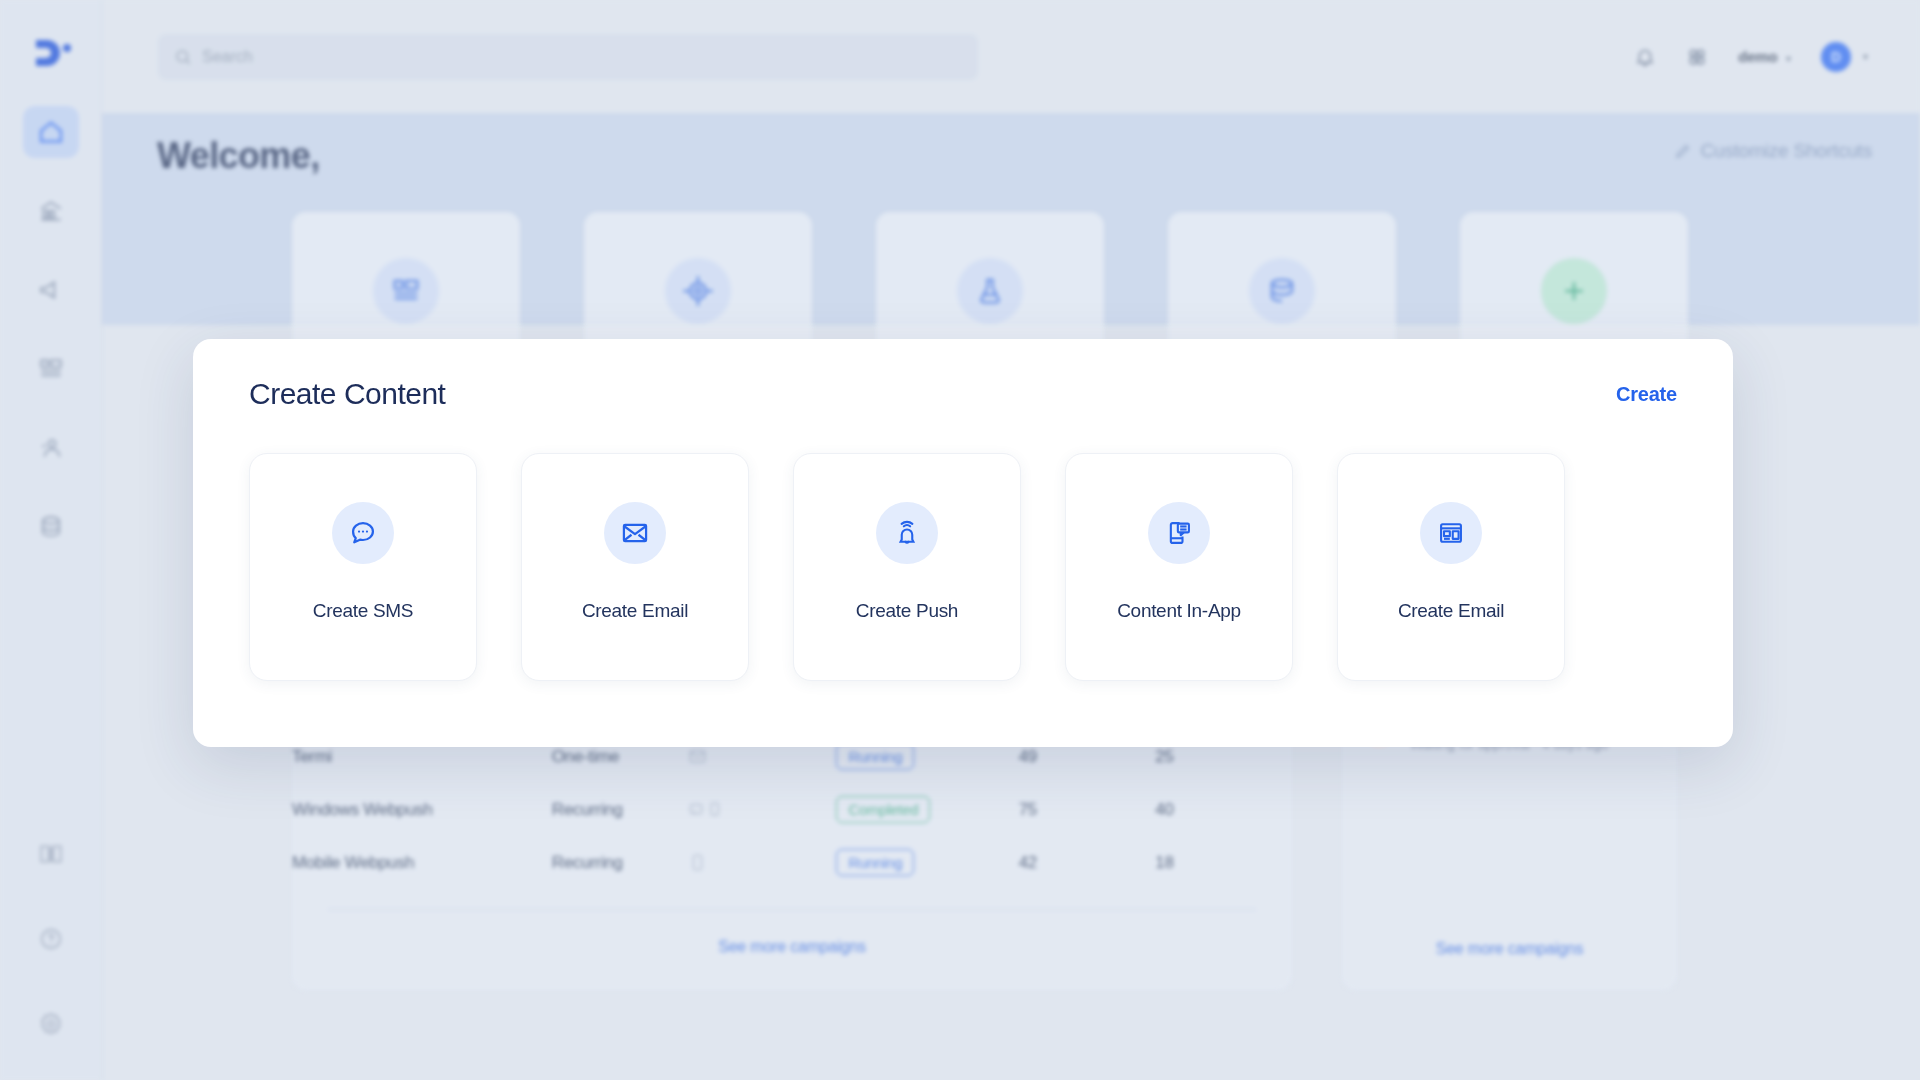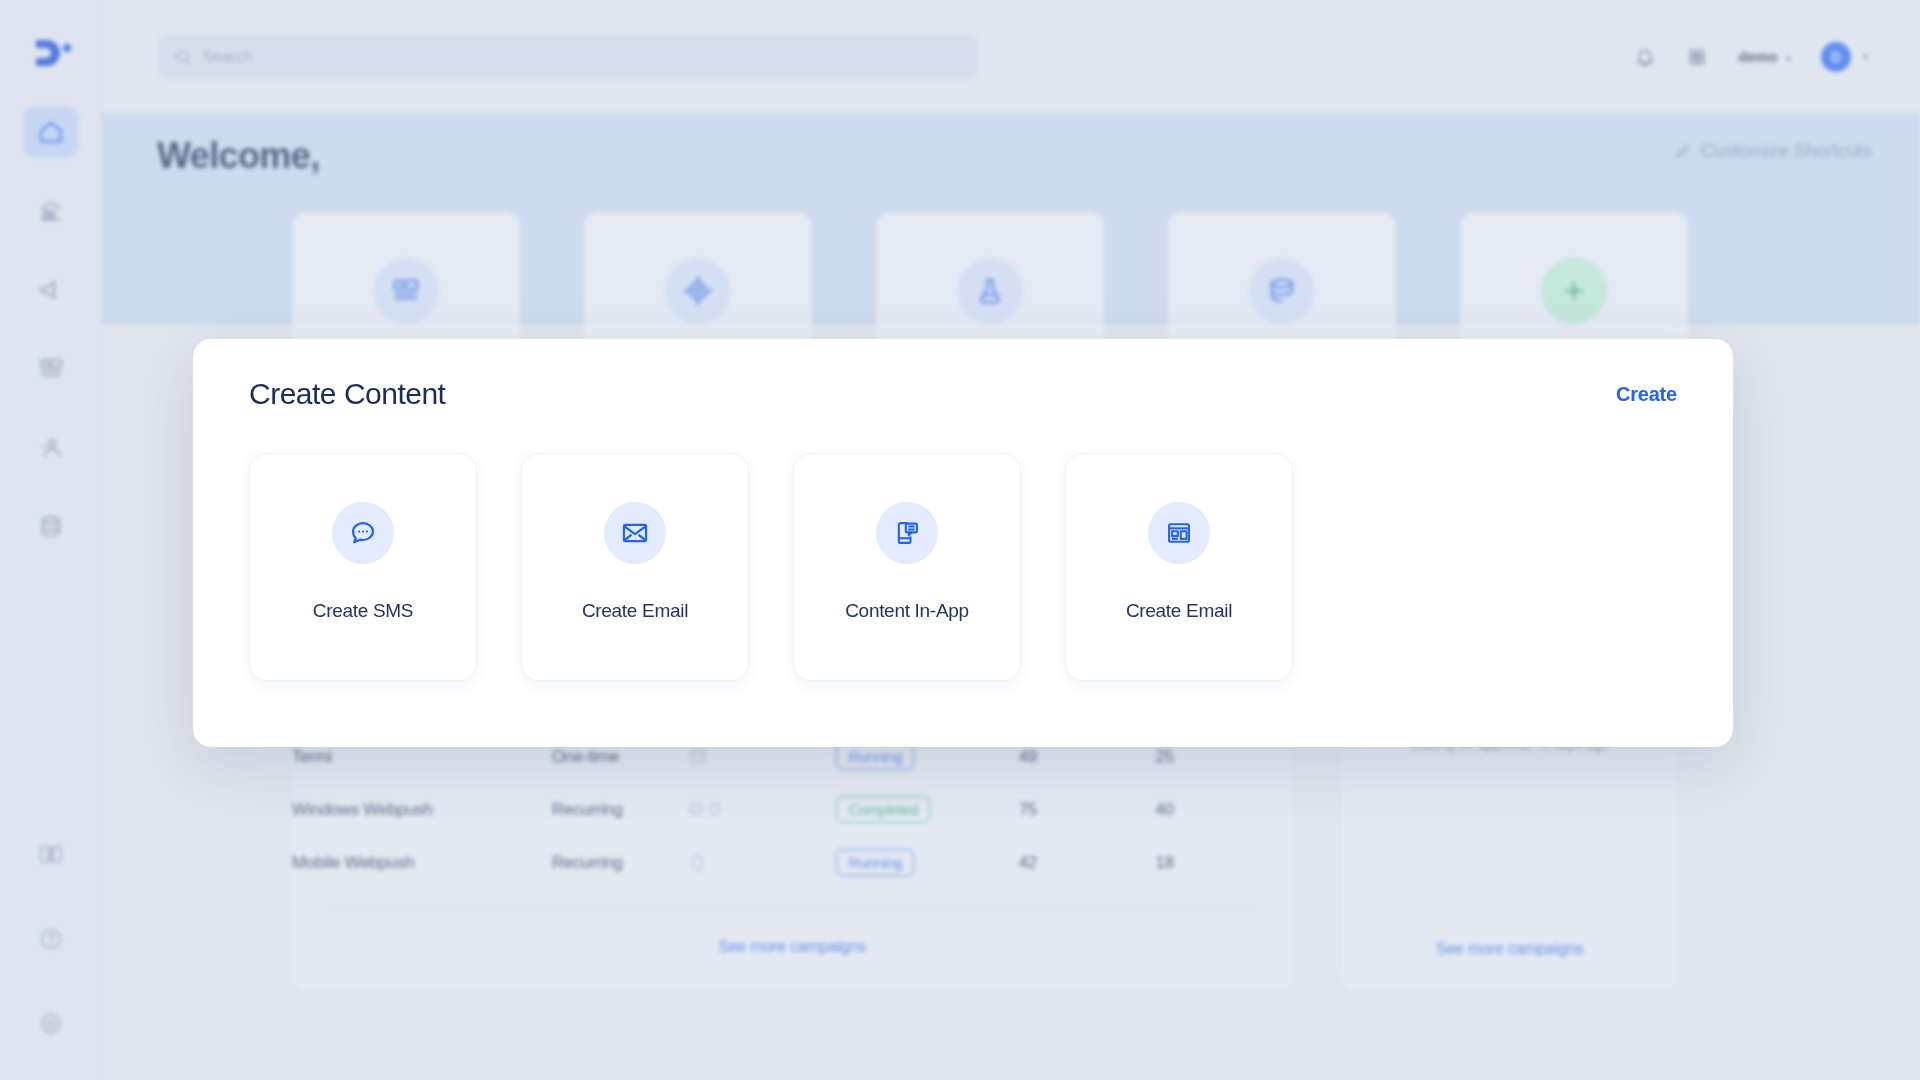--- a/index.html
+++ b/index.html
@@ -451,20 +451,30 @@
         <div class="card-circle">
           <svg width="28" height="28" viewBox="0 0 24 24" fill="none" stroke="#2563eb" stroke-width="1.9" stroke-linejoin="round">
             <rect x="2.5" y="5" width="19" height="14" rx="1"></rect>
             <path d="M2.5 6l9.5 7 9.5-7"></path>
             <path d="M2.5 18.5l6.5-5M21.5 18.5l-6.5-5"></path>
           </svg>
         </div>
         <div class="card-label">Create Email</div>
       </div>
 
+      <div class="card">
+        <div class="card-circle">
+          <svg width="28" height="28" viewBox="0 0 24 24" fill="none" stroke="#2563eb" stroke-width="1.8" stroke-linecap="round">
+            <path d="M7.5 17.5v-4a4.5 4.5 0 0 1 9 0v4l1 2h-11z"></path>
+            <path d="M10.8 19.5a1.3 1.3 0 0 0 2.4 0"></path>
+            <path d="M9.3 6.3a4 4 0 0 1 5.4 0M7.4 4.2a6.9 6.9 0 0 1 9.2 0"></path>
+          </svg>
+        </div>
+        <div class="card-label">Create Push</div>
+      </div>
 
       <div class="card">
         <div class="card-circle">
           <svg width="28" height="28" viewBox="0 0 24 24" fill="none" stroke="#2563eb" stroke-width="1.8" stroke-linejoin="round">
             <path d="M12.5 3.5H6.5A1.5 1.5 0 0 0 5 5v14a1.5 1.5 0 0 0 1.5 1.5h7A1.5 1.5 0 0 0 15 19v-4"></path>
             <line x1="5" y1="16.5" x2="15" y2="16.5"></line>
             <rect x="11" y="4" width="9.5" height="7.5" rx="1"></rect>
             <path d="M13.5 11.5v2.4l2.6-2.4"></path>
             <line x1="13" y1="6.4" x2="18.5" y2="6.4"></line>
             <line x1="13" y1="9" x2="18.5" y2="9"></line>

